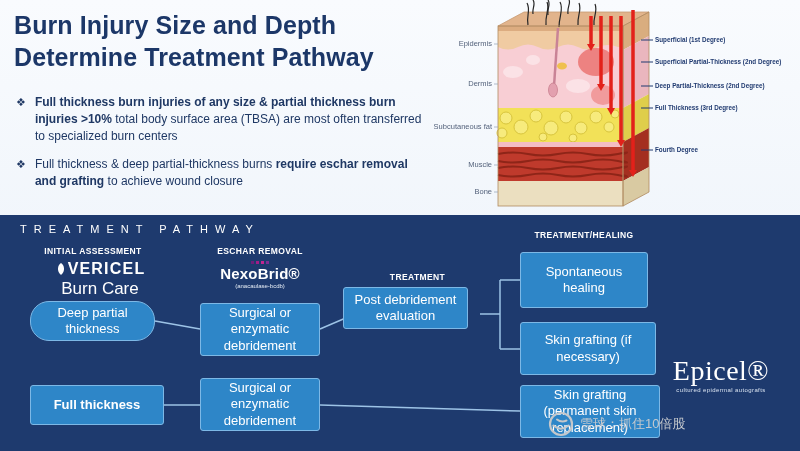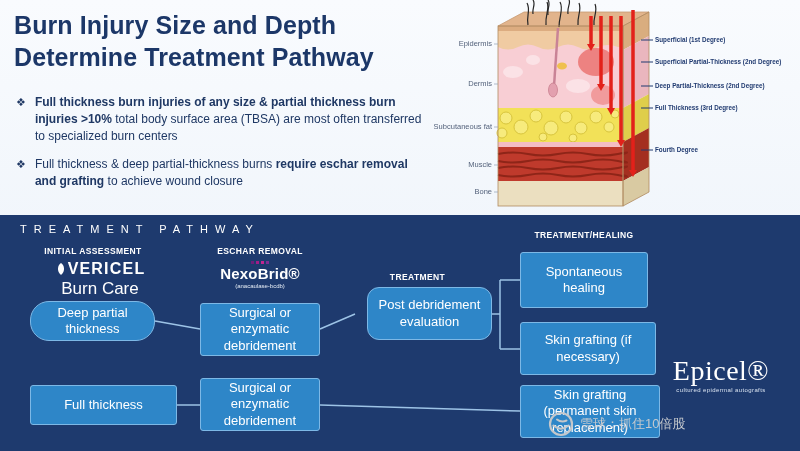--- a/index.html
+++ b/index.html
@@ -28,24 +28,24 @@
   #head-initial{left:28px;top:31px;width:130px;}
   #head-eschar{left:198px;top:31px;width:124px;}
   #head-eval{left:355px;top:57px;width:125px;}
   #head-treat{left:520px;top:15px;width:128px;}
 
   .fbox{position:absolute;background:#2E86C8;border:1.6px solid #7DB8E6;border-radius:3px;
         color:#fff;display:flex;align-items:center;justify-content:center;text-align:center;
         font-size:13px;line-height:1.25;padding:4px 6px;box-sizing:border-box;z-index:2;}
   #box-deep{left:30px;top:86px;width:125px;height:40px;border-radius:19px;}
   #box-surg-top{left:200px;top:88px;width:120px;height:53px;}
-  #box-post{left:367px;top:72px;width:125px;height:53px;border-radius:12px;}
+  #box-post{left:343px;top:72px;width:125px;height:42px;}
   #box-spont{left:520px;top:37px;width:128px;height:56px;}
   #box-graftnec{left:520px;top:107px;width:136px;height:53px;}
-  #box-full{left:30px;top:170px;width:147px;height:40px;}
+  #box-full{left:30px;top:170px;width:134px;height:40px;font-weight:bold;}
   #box-surg-bot{left:200px;top:163px;width:120px;height:53px;}
   #box-graftperm{left:520px;top:170px;width:140px;height:53px;}
 
   .vericel{position:absolute;left:34px;top:45px;width:132px;color:#fff;text-align:center;z-index:2;}
   .vericel-row{display:flex;align-items:center;justify-content:center;gap:1px;
                font-size:16px;letter-spacing:1.2px;font-weight:600;}
   .vericel-sub{font-size:17px;margin-top:1px;}
 
   .nexobrid{position:absolute;left:196px;top:46px;width:128px;color:#fff;text-align:center;z-index:2;}
   .nexo-dots{display:flex;gap:2px;justify-content:center;margin-bottom:1px;}

